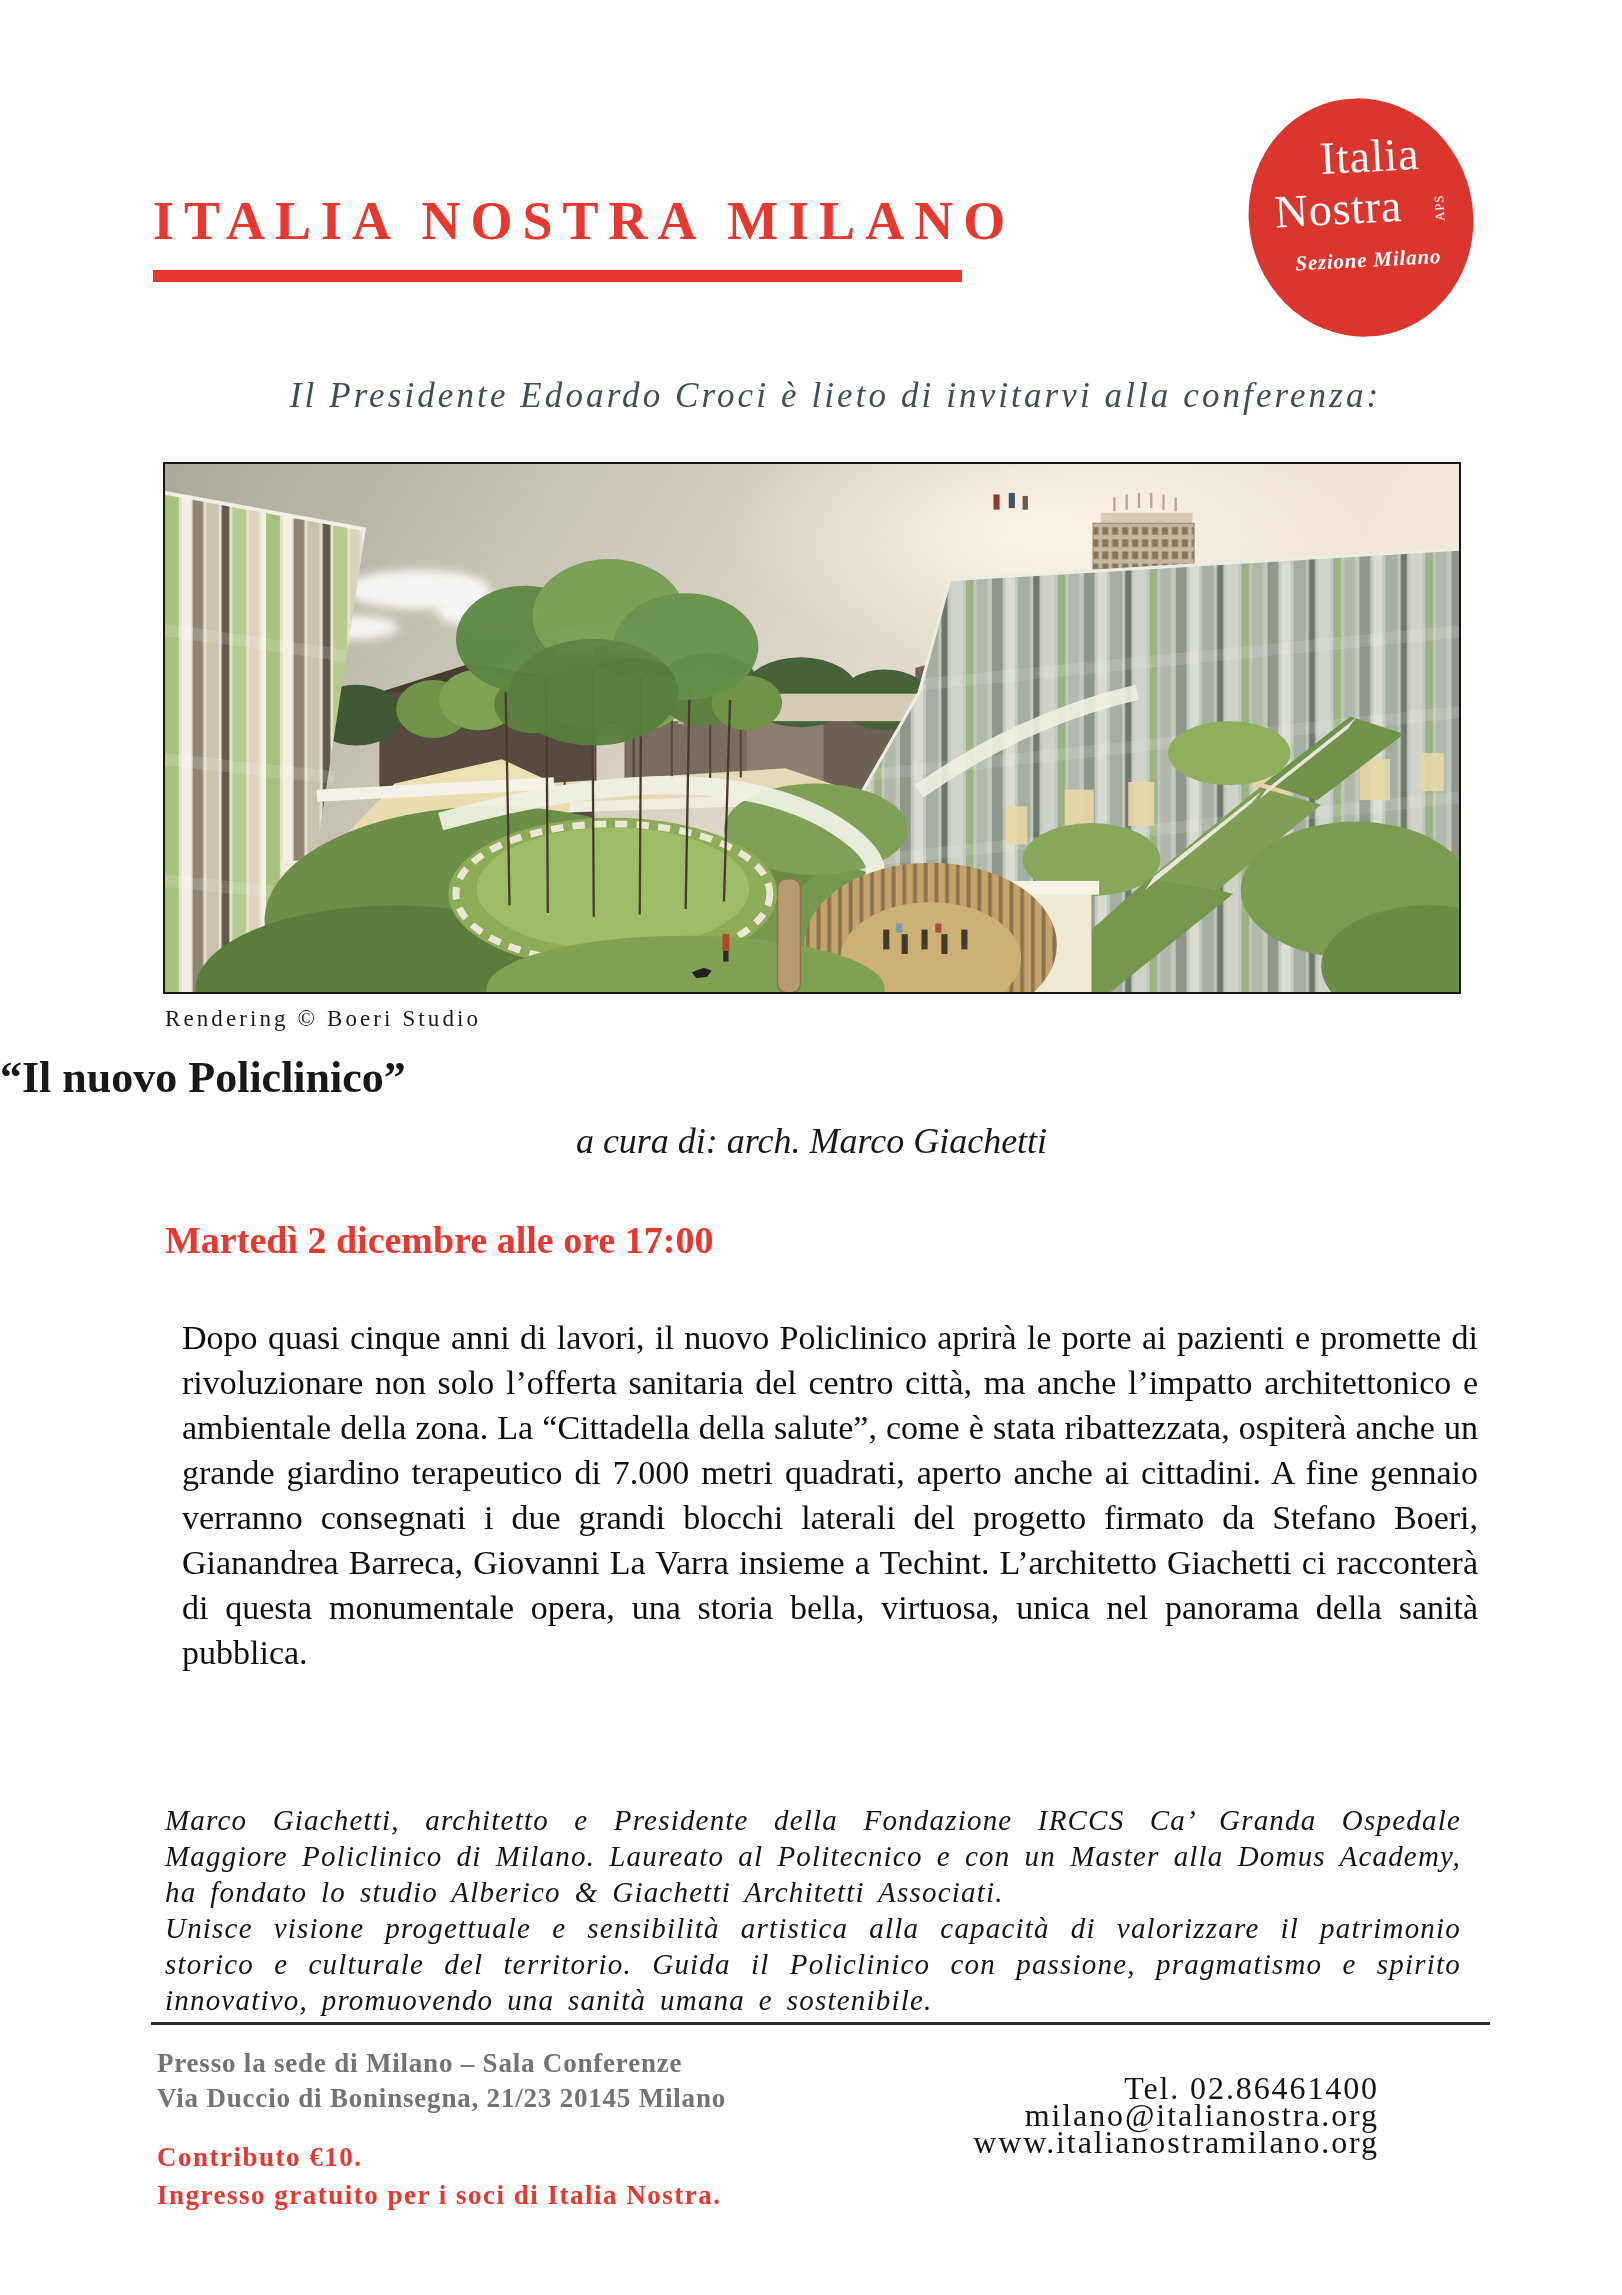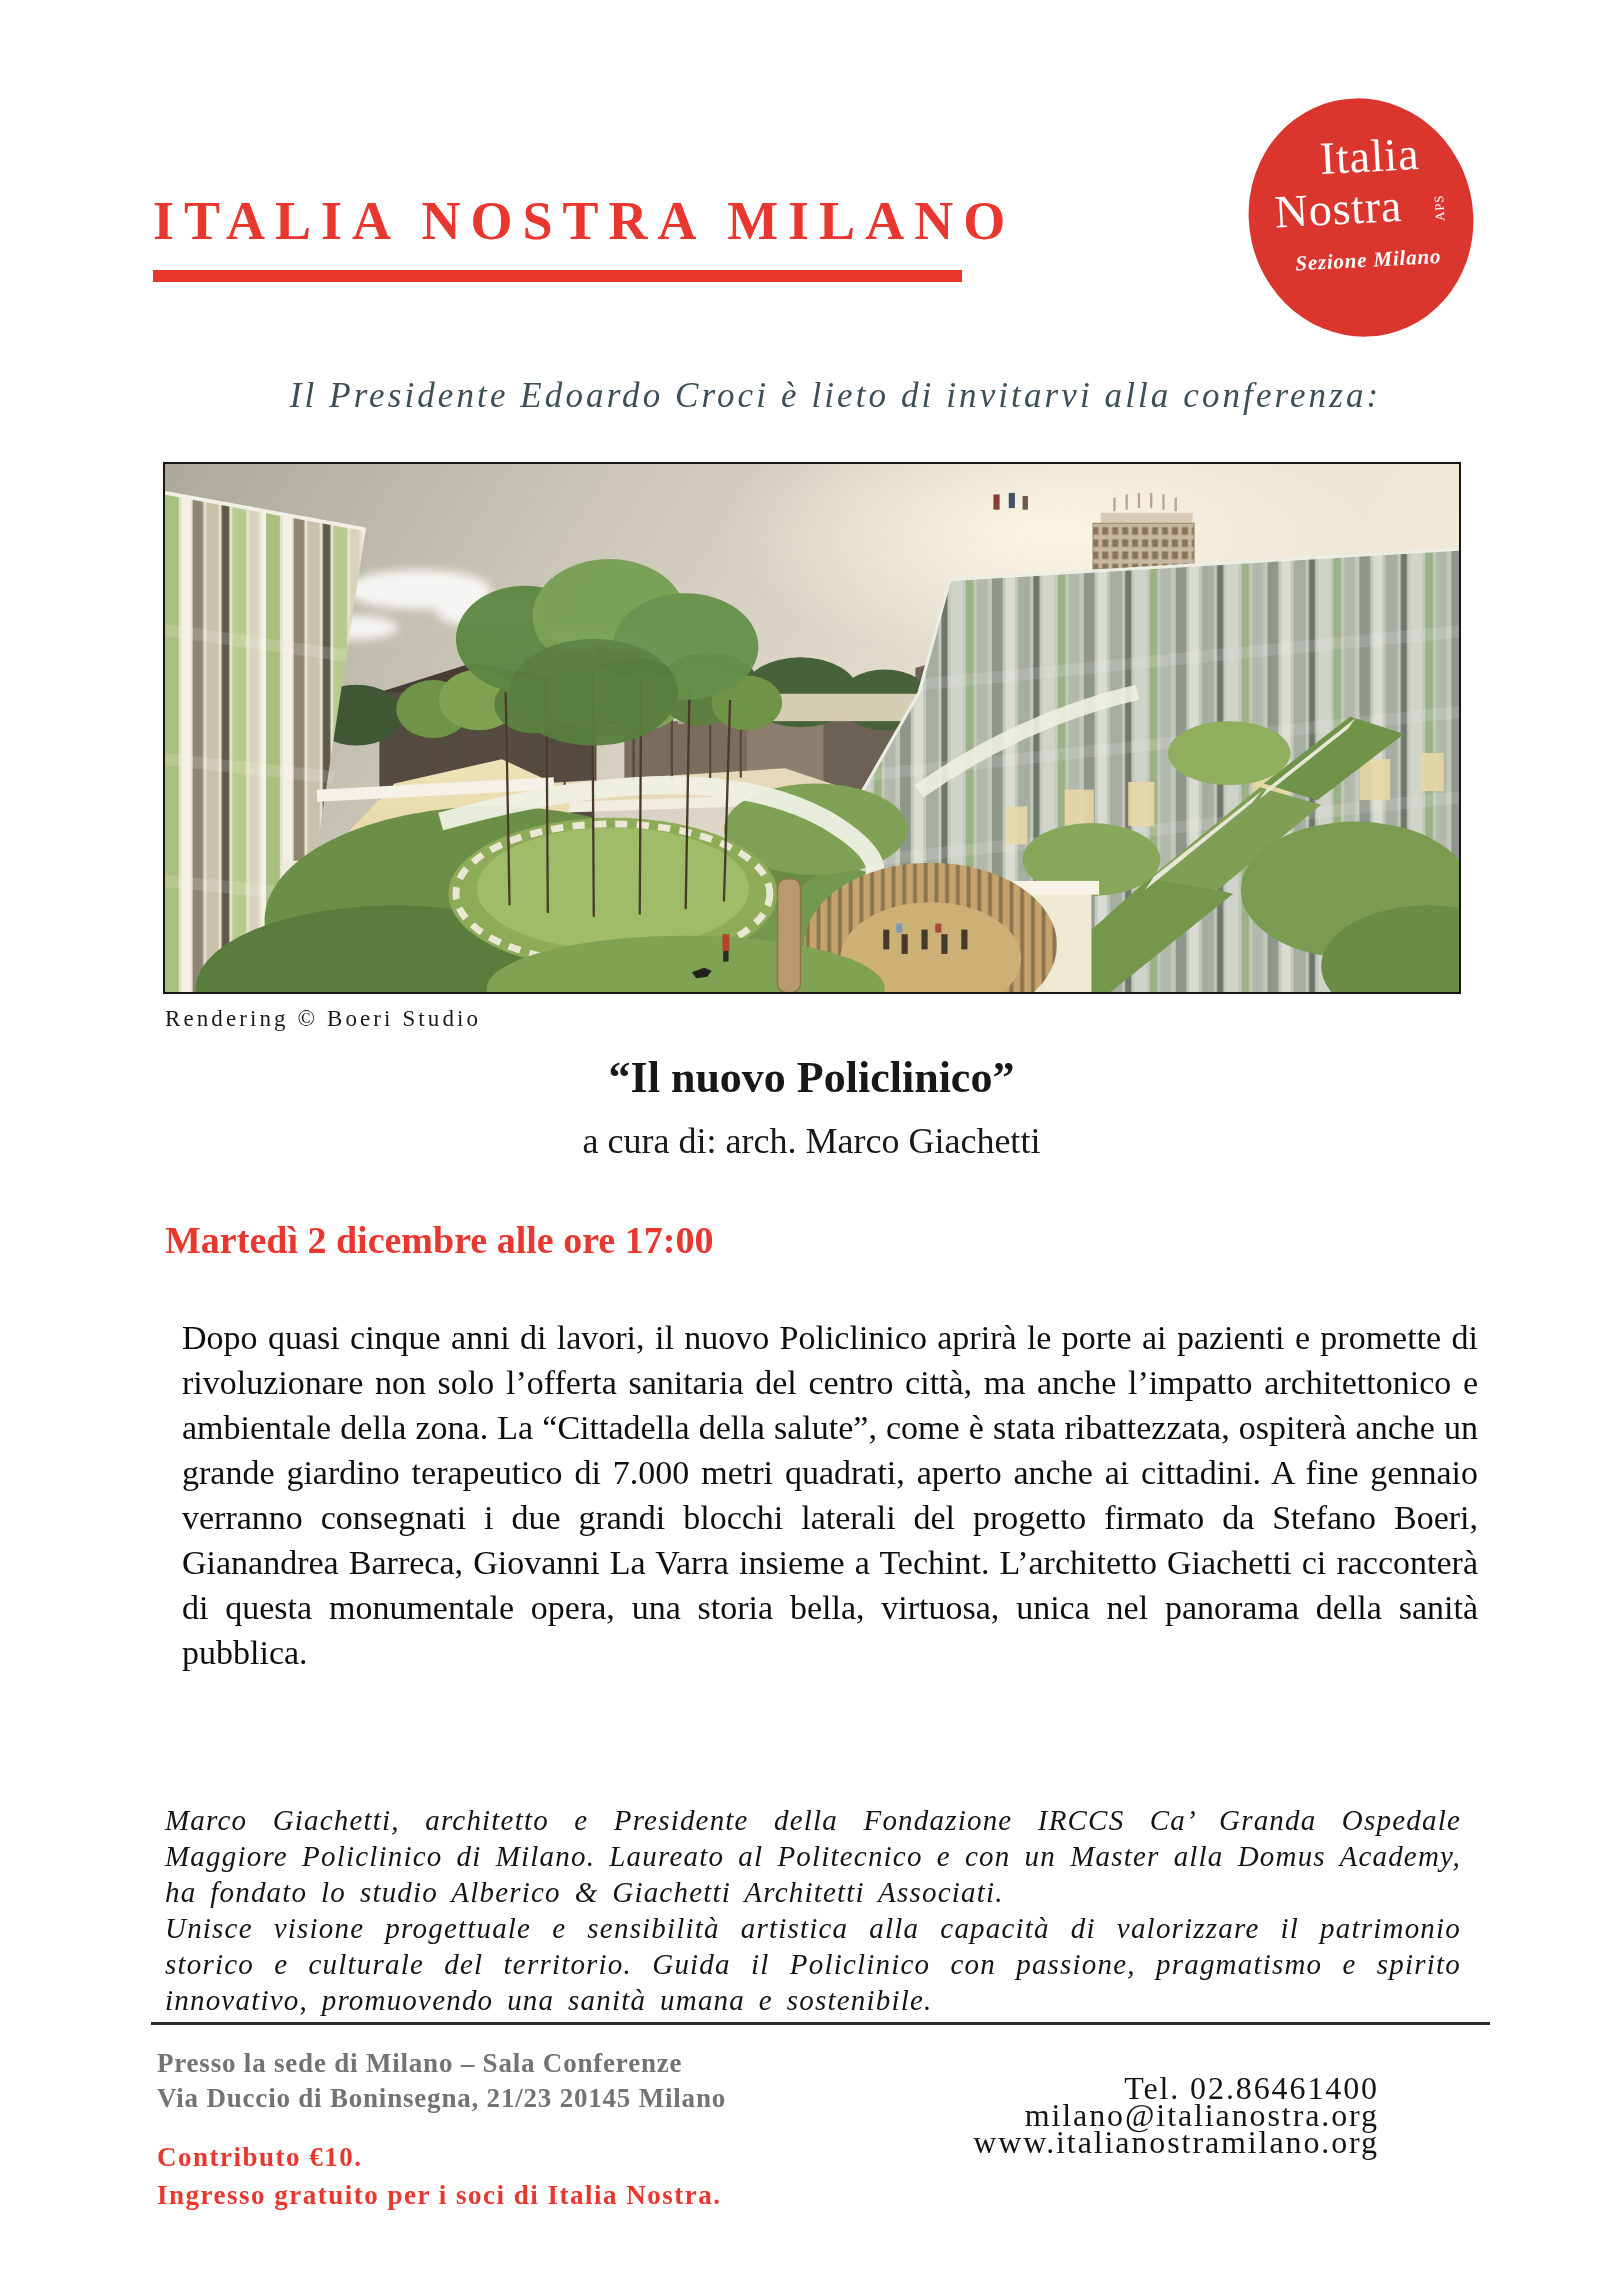--- a/index.html
+++ b/index.html
@@ -32,26 +32,26 @@
   }
   
   .figure{position:absolute;left:163px;top:462px;width:1298px;height:532px;margin:0;border:2.3px solid #161616;box-sizing:border-box;}
   .figure svg{display:block;width:100%;height:100%;}
   .figcaption{
     position:absolute;left:165px;top:1006px;margin:0;
     font-size:23px;letter-spacing:3.1px;color:#1a1a1a;
   }
   
   .conf-title{
-    position:absolute;left:0;top:1052px;width:1623px;margin:0;text-align:center;
+    position:absolute;left:0;top:1052px;width:1623px;margin:0;
     font-size:44px;font-weight:700;color:#181818;
   }
   .curator{
     position:absolute;left:0;top:1120px;width:1623px;margin:0;text-align:center;
-    font-size:36px;color:#181818;
+    font-size:36px;color:#181818;font-style:italic;
   }
   .datetime{
     position:absolute;left:165px;top:1218px;margin:0;
     font-size:38px;font-weight:700;color:#e8372e;
   }
   
   .body-text{
     position:absolute;left:165px;top:1298px;width:1296px;margin:17px;
     font-size:34px;line-height:45px;text-align:justify;color:#0e0e0e;
   }

